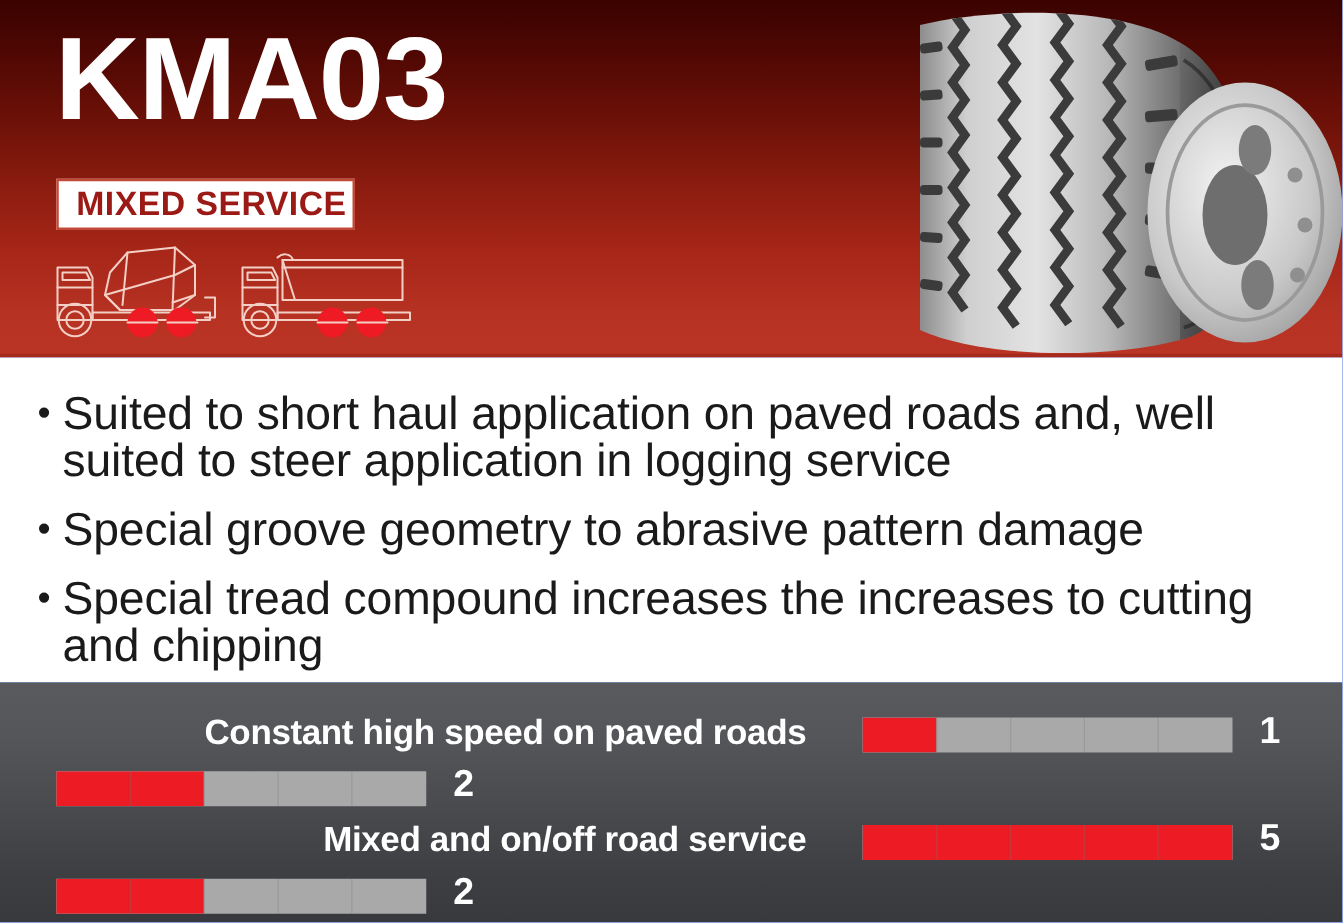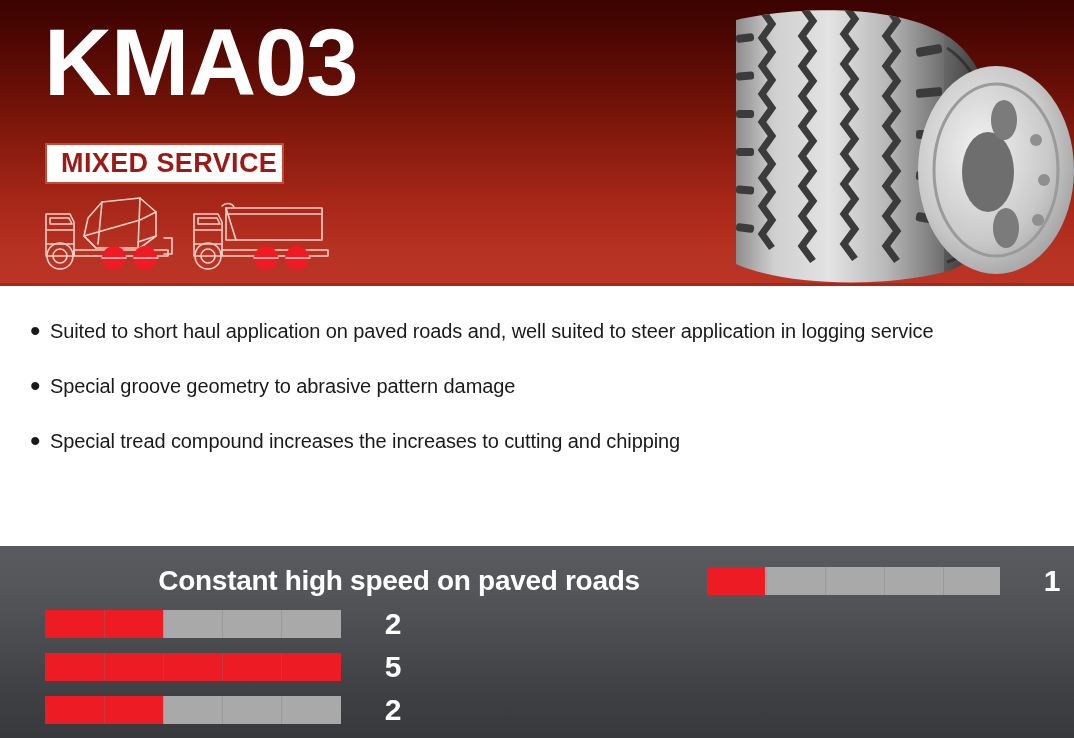--- a/index.html
+++ b/index.html
@@ -108,21 +108,21 @@
   .feature-bullet {
     color: #1a1a1a;
     font-size: 30px;
     line-height: 38px;
     width: 20px;
     flex: none;
     text-align: left;
   }
   .feature-text {
     color: #1a1a1a;
-    font-size: 20px;
+    font-size: 37px;
     line-height: 38px;
     letter-spacing: -0.1px;
     max-width: 1000px;
   }
 
   
   .ratings {
     position: absolute;
     left: 0;
     top: 546px;
@@ -132,24 +132,23 @@
         #585a5e 0%,
         #54565a 22%,
         #48494d 55%,
         #3c3e42 82%,
         #38393d 100%);
     box-sizing: border-box;
     padding-top: 14px;
   }
   .rating-row {
     display: flex;
-    align-items: center;
+    align-items: flex-end;
     height: 42px;
     margin-bottom: 1px;
-    gap: 22px;
   }
   .rating-label {
     width: 645px;
     text-align: right;
     color: #ffffff;
     font-size: 28px;
     font-weight: bold;
     letter-spacing: -0.3px;
     white-space: nowrap;
     padding-right: 0px;
@@ -351,20 +350,21 @@
         <div class="rating-fill" style="width: 40%; background: rgb(237, 28, 36);"></div>
         <div class="rating-seg" style="left:59px"></div>
         <div class="rating-seg" style="left:118px"></div>
         <div class="rating-seg" style="left:177px"></div>
         <div class="rating-seg" style="left:236px"></div>
       </div>
       <div class="rating-value">2</div>
     </div>
 
     <div class="rating-row">
+      <div class="rating-label">Mixed and on/off road service</div>
       <div class="rating-bar">
         <div class="rating-fill" style="width: 100%; background: rgb(237, 28, 36);"></div>
         <div class="rating-seg" style="left:59px"></div>
         <div class="rating-seg" style="left:118px"></div>
         <div class="rating-seg" style="left:177px"></div>
         <div class="rating-seg" style="left:236px"></div>
       </div>
       <div class="rating-value">5</div>
     </div>
 

